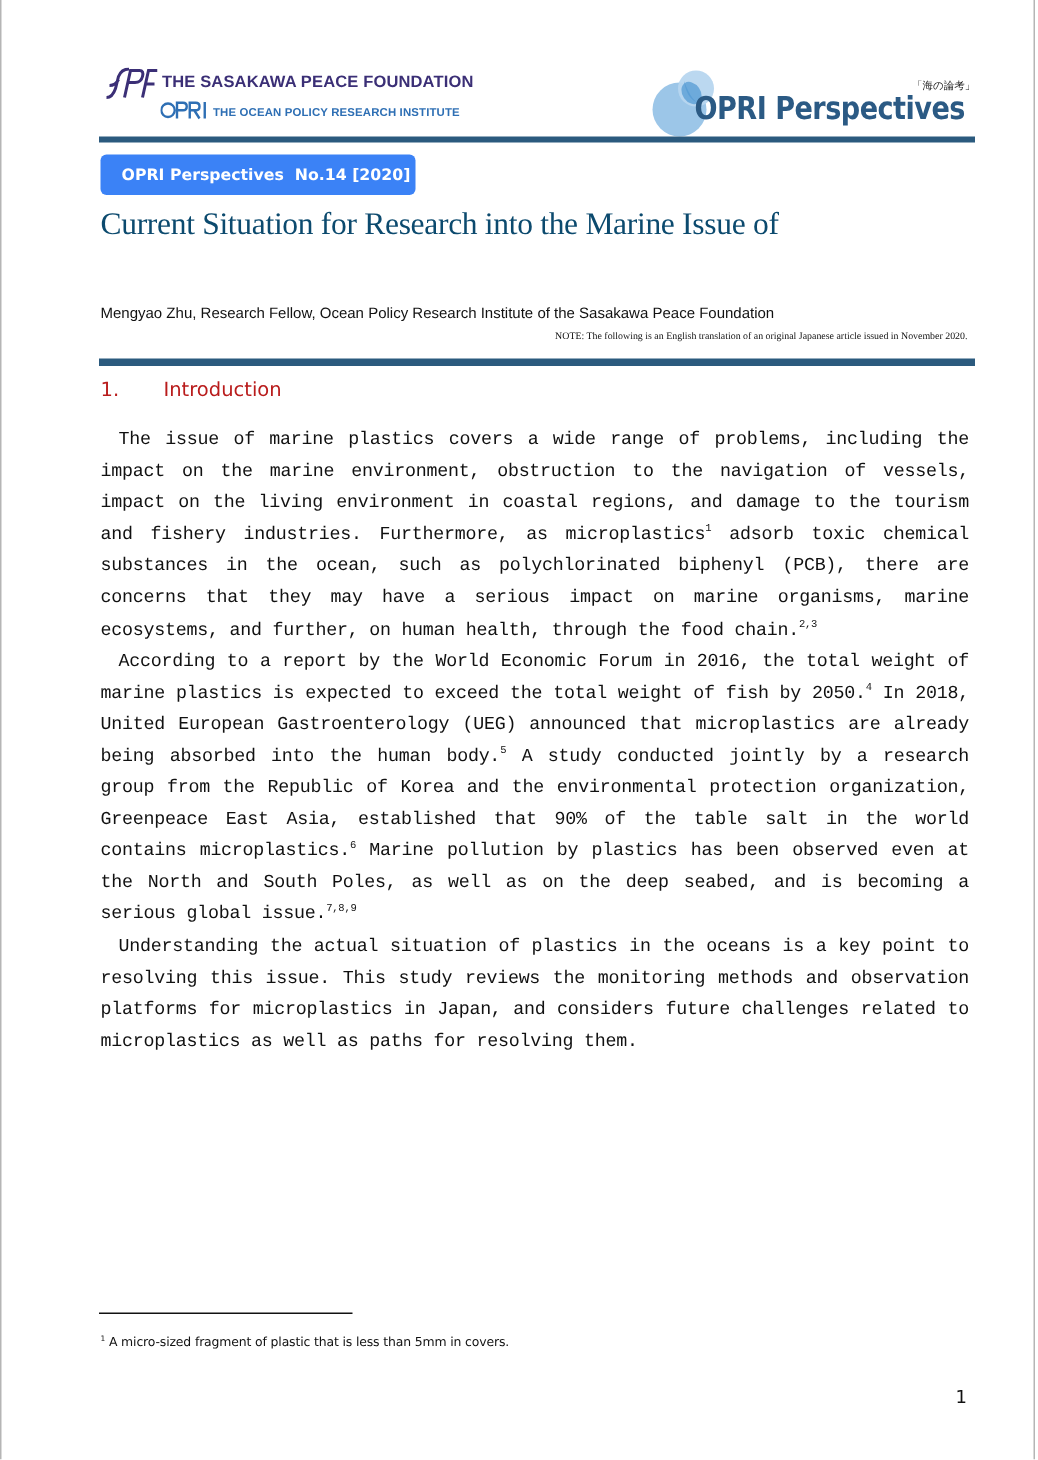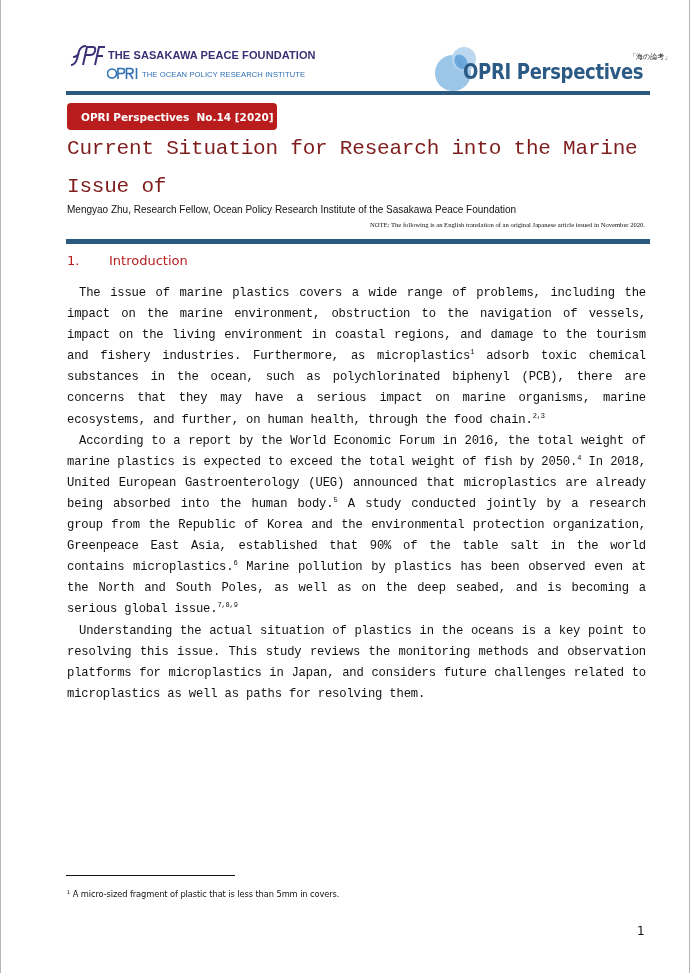--- a/index.html
+++ b/index.html
@@ -7,31 +7,31 @@
     width: 692px; height: 973px; background: #ffffff; position: relative; overflow: hidden;
     font-family: "DejaVu Sans", sans-serif; color: #111;
   }
   .page-edge-l { position: absolute; left: 0; top: 0; width: 1px; height: 973px; background: #b5b5b5; }
   .page-edge-r { position: absolute; right: 2px; top: 0; width: 1px; height: 973px; background: #b5b5b5; }
 
   
   .spf-logo { position: absolute; left: 69px; top: 45px; width: 36px; height: 22px; }
   .spf-name { position: absolute; left: 108px; top: 49px; font-family: "Liberation Sans", sans-serif; font-weight: bold; font-size: 11px; color: #3b2f76; letter-spacing: 0.1px; }
   .opri-logo-small { position: absolute; left: 107px; top: 67px; width: 32px; height: 13px; }
-  .opri-name { position: absolute; left: 142px; top: 70px; font-family: "Liberation Sans", sans-serif; font-weight: normal; font-size: 7.6px; color: #2e6fb4; letter-spacing: 0.1px; }
+  .opri-name { position: absolute; left: 142px; top: 70px; font-family: "Liberation Sans", sans-serif; font-weight: bold; font-size: 7.6px; color: #2e6fb4; letter-spacing: 0.1px; }
 
   .persp-logo { position: absolute; left: 432px; top: 44px; width: 50px; height: 48px; }
-  .persp-jp { position: absolute; left: 608px; top: 52px; font-size: 7px; color: #222; font-family: "DejaVu Sans", sans-serif; margin-left: 21px; }
+  .persp-jp { position: absolute; left: 608px; top: 52px; font-size: 7px; color: #222; font-family: "DejaVu Sans", sans-serif; }
   .persp-title { position: absolute; left: 463px; top: 60px; font-family: "DejaVu Sans", sans-serif; font-weight: bold; font-size: 21px; color: #2b5a84; letter-spacing: -0.4px; transform: scaleX(0.86); transform-origin: left top; }
 
   .rule-top { position: absolute; left: 66px; top: 91px; width: 584px; height: 4px; background: #2b5a7e; }
 
-  .issue-badge { position: absolute; left: 67px; top: 103px; width: 210px; height: 27px; background: #b91c1c; border-radius: 4px; color: #fff; font-family: "DejaVu Sans", sans-serif; font-weight: bold; font-size: 10.5px; line-height: 28px; padding-left: 14px; box-sizing: border-box; white-space: pre; }
+  .issue-badge { position: absolute; left: 67px; top: 103px; width: 210px; height: 27px; background: #3b82f6; border-radius: 4px; color: #fff; font-family: "DejaVu Sans", sans-serif; font-weight: bold; font-size: 10.5px; line-height: 28px; padding-left: 14px; box-sizing: border-box; white-space: pre; }
 
-  .title { position: absolute; left: 67px; top: 130px; width: 600px; font-family: Liberation Mono, monospace; font-size: 21px; line-height: 38px; color: #7f1d1d; letter-spacing: -0.2px; }
+  .title { position: absolute; left: 67px; top: 130px; width: 600px; font-family: Liberation Serif, serif; font-size: 21px; line-height: 38px; color: #0c4a6e; letter-spacing: -0.2px; }
   .author { position: absolute; left: 67px; top: 204px; font-family: "Liberation Sans", sans-serif; font-size: 10px; color: #111; }
   .note { position: absolute; right: 47px; top: 221px; font-family: "Liberation Serif", serif; font-size: 6.6px; color: #111; }
 
   .rule-mid { position: absolute; left: 66px; top: 239px; width: 584px; height: 5px; background: #2b5a7e; }
 
   .section-head { position: absolute; left: 67px; top: 253px; font-family: "DejaVu Sans", sans-serif; font-size: 13px; color: #b91c1c; }
   .section-head .num { display: inline-block; width: 42px; }
 
   .body { position: absolute; left: 67px; top: 283px; width: 579px; font-family: Liberation Mono, monospace; font-size: 12.2px; line-height: 21.1px; color: #111; text-align: justify; letter-spacing: -0.15px; }
   .body p { margin: 0; text-indent: 12px; }

